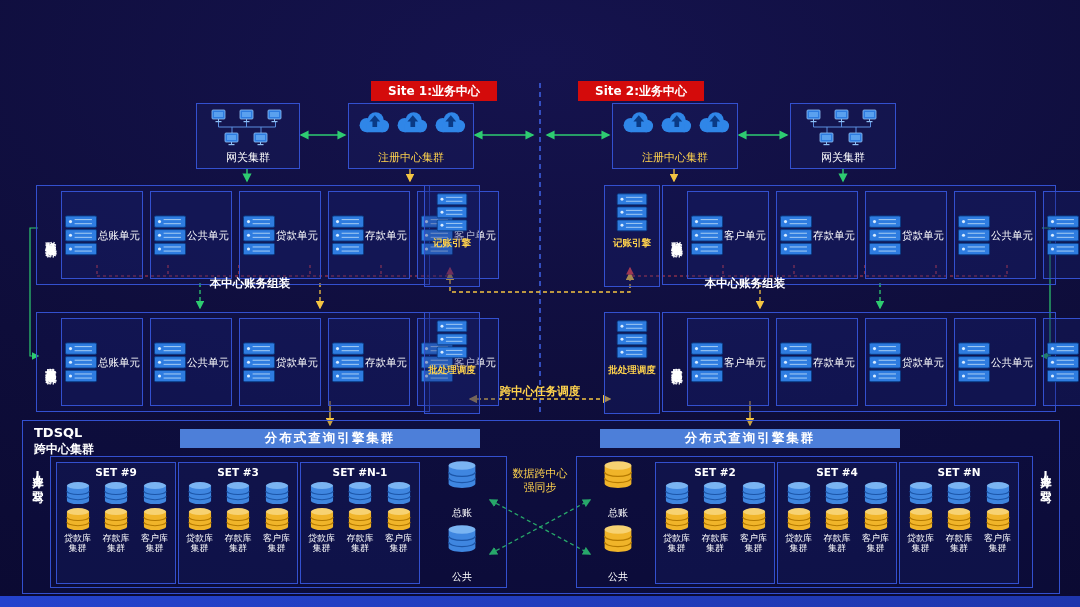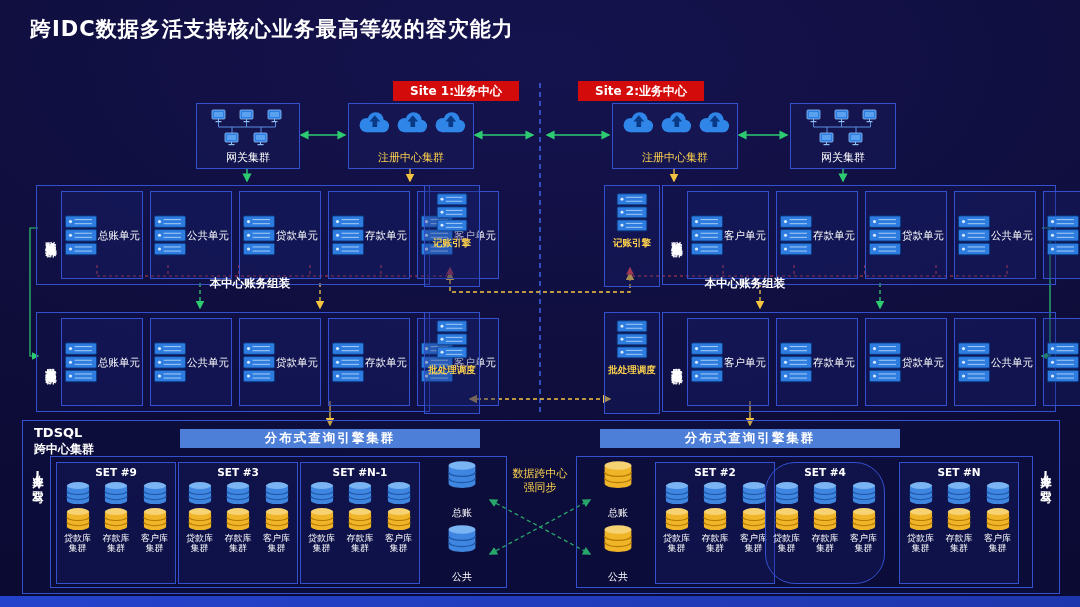--- a/index.html
+++ b/index.html
@@ -94,23 +94,22 @@
       <line x1="880" y1="283" x2="880" y2="308" marker-end="url(#mg)"></line>
       <path d="M490 500L590 554" marker-start="url(#mg)" marker-end="url(#mg)"></path>
       <path d="M490 554L590 500" marker-start="url(#mg)" marker-end="url(#mg)"></path>
     </g>
     <g stroke="#2ecc71" stroke-width="1.2" fill="none">
       <path d="M38 228H30V356H38" marker-end="url(#mg)"></path>
       <path d="M1042 228H1050V356H1042" marker-end="url(#mg)"></path>
     </g>
   </svg>
 
-  <div class="title">跨IDC数据多活支持核心业务最高等级的容灾能力</div>
-
-  <div class="badge" style="left:393px">Site 1:业务中心</div>
+
+  <div class="badge" style="left:371px">Site 1:业务中心</div>
   <div class="badge" style="left:578px">Site 2:业务中心</div>
 
   <div class="tbox" style="left:196px;width:102px">
     <div class="ticons">
         <svg width="84" height="38" viewBox="0 0 84 38">
           <polyline points="12.5,13 12.5,18 69.5,18 69.5,13" stroke="#5a8fe0" fill="none"></polyline>
           <line x1="40.5" y1="13" x2="40.5" y2="18" stroke="#5a8fe0"></line>
           <line x1="26" y1="18" x2="26" y2="24" stroke="#5a8fe0"></line>
           <line x1="55" y1="18" x2="55" y2="24" stroke="#5a8fe0"></line>
           <g transform="translate(6,1)">
@@ -680,20 +679,21 @@
             <rect x="1" y="31" width="34" height="12.5" rx="1.5" fill="#2e7ce0" stroke="#0a3d85"></rect>
             <circle cx="6.5" cy="37.2" r="1.7" fill="#d9ecff"></circle>
             <line x1="11" y1="35" x2="30" y2="35" stroke="#9cc6f2" stroke-width="1.2"></line>
             <line x1="11" y1="39.5" x2="30" y2="39.5" stroke="#9cc6f2" stroke-width="1.2"></line>
           </svg>
           <div class="unit-label">总账单元</div>
         </div>
       </div>
   </div>
 
+  <div class="midlabel yellow" style="left:440px;top:384px">跨中心任务调度</div>
 
   <div class="tdsql"></div>
   <div class="tdsql-title">
     <div class="l1">TDSQL</div>
     <div class="l2">跨中心集群</div>
   </div>
   <div class="qbar" style="left:180px">分布式查询引擎集群</div>
   <div class="qbar" style="left:600px">分布式查询引擎集群</div>
 
   <div class="vtext" style="left:29px;top:466px">业务库I双写</div>
@@ -935,21 +935,21 @@
             <svg width="30" height="24" viewBox="0 0 30 26">
               <path d="M3 5v16c0 2.2 5.4 4 12 4s12-1.8 12-4V5" fill="#f0b429"></path>
               <path d="M3 10.7c0 2.2 5.4 4 12 4s12-1.8 12-4" fill="none" stroke="#b57a00" stroke-width="1.1"></path>
               <path d="M3 16.2c0 2.2 5.4 4 12 4s12-1.8 12-4" fill="none" stroke="#b57a00" stroke-width="1.1"></path>
               <ellipse cx="15" cy="5" rx="12" ry="3.8" fill="#f7d272"></ellipse>
             </svg>
             <div class="cluster-label">客户库集群</div>
           </div>
         </div>
       </div>
-      <div class="set-box" style="left: 188px; border-radius: 30px;">
+      <div class="set-box" style="left: 200px;">
         <div class="set-header">SET #4</div>
         <div class="set-cols">
           <div class="set-col">
             <svg width="30" height="24" viewBox="0 0 30 26">
               <path d="M3 5v16c0 2.2 5.4 4 12 4s12-1.8 12-4V5" fill="#3f86e0"></path>
               <path d="M3 10.7c0 2.2 5.4 4 12 4s12-1.8 12-4" fill="none" stroke="#1c56a8" stroke-width="1.1"></path>
               <path d="M3 16.2c0 2.2 5.4 4 12 4s12-1.8 12-4" fill="none" stroke="#1c56a8" stroke-width="1.1"></path>
               <ellipse cx="15" cy="5" rx="12" ry="3.8" fill="#7ab4f2"></ellipse>
             </svg>
             <svg width="30" height="24" viewBox="0 0 30 26">

